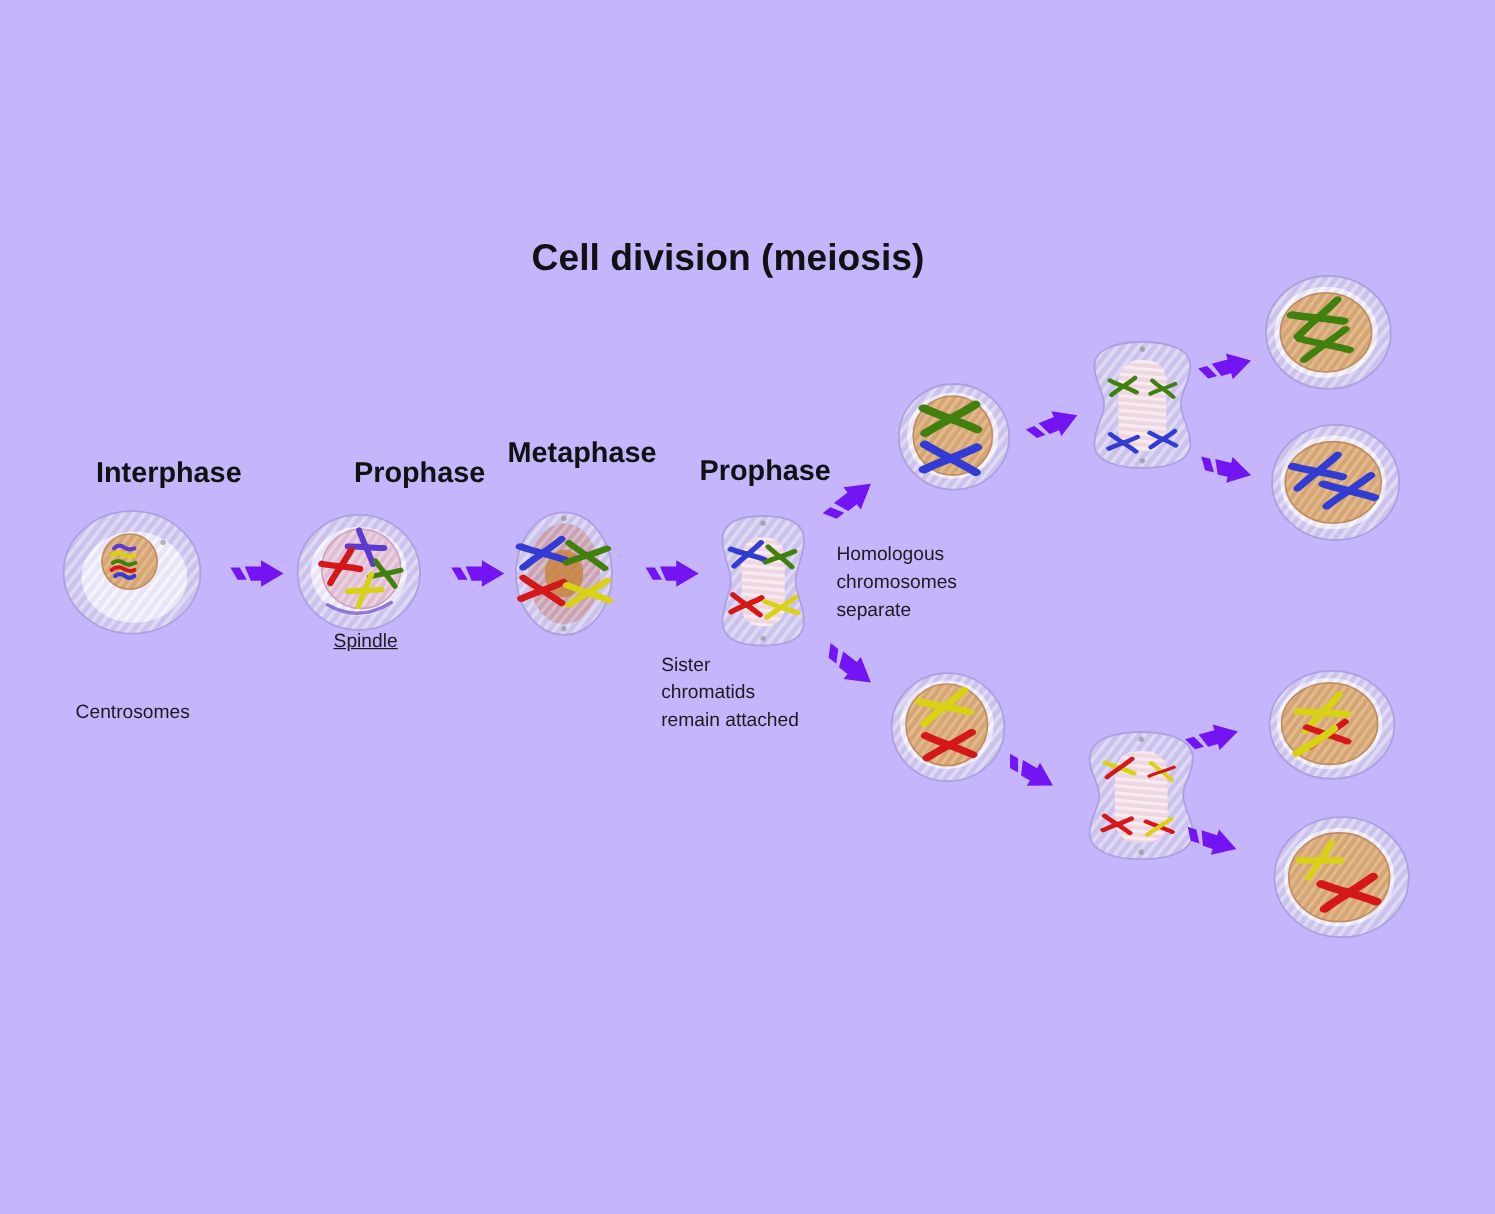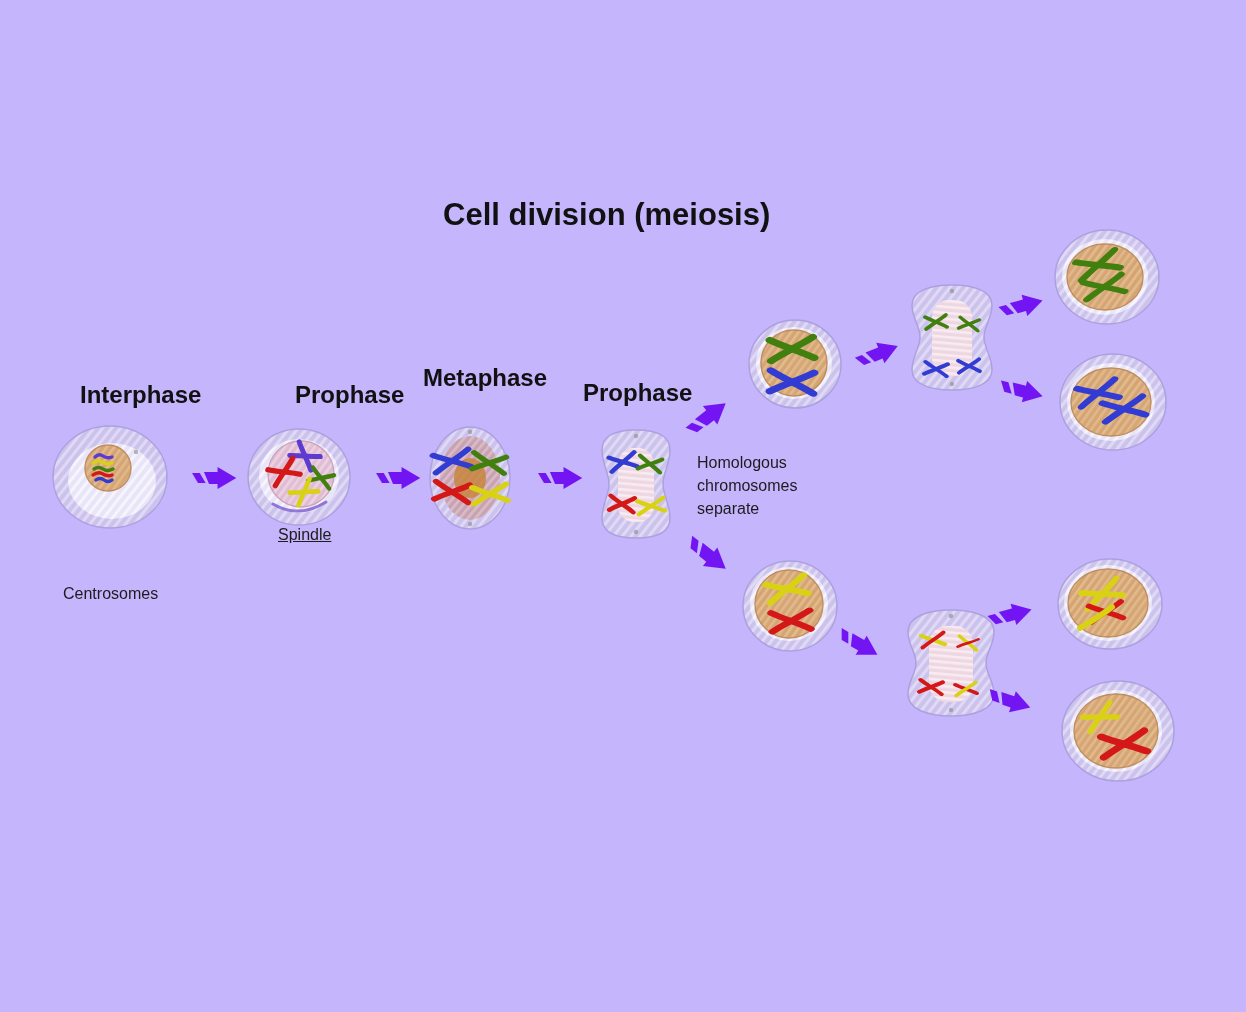--- a/index.html
+++ b/index.html
@@ -226,16 +226,19 @@
 
   <div class="txt title" style="left:443px;top:197px;">Cell division (meiosis)</div>
 
   <div class="txt stage-label" style="left:80px;top:381px;">Interphase</div>
   <div class="txt stage-label" style="left:263px;top:381px;margin-left:32px;">Prophase</div>
   <div class="txt stage-label" style="left:423px;top:364px;text-align:right;">Metaphase</div>
   <div class="txt stage-label" style="left:583px;top:379px;">Prophase</div>
 
   <div class="txt caption" style="left:63px;top:542px;margin-top:40px;">Centrosomes</div>
   <div class="txt caption" style="left:278px;top:523px;text-decoration:underline;">Spindle</div>
+  <div class="txt caption" style="left:551px;top:543px;">Sister
+chromatids
+remain attached</div>
   <div class="txt caption" style="left:697px;top:451px;">Homologous
 chromosomes
 separate</div>
 </div>
 
 </body></html>

